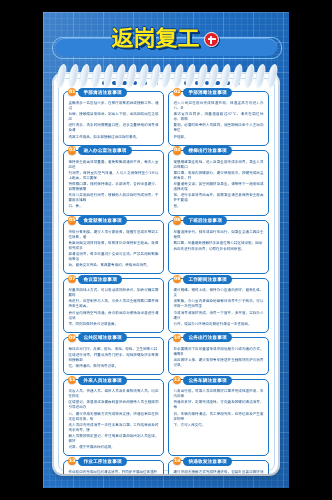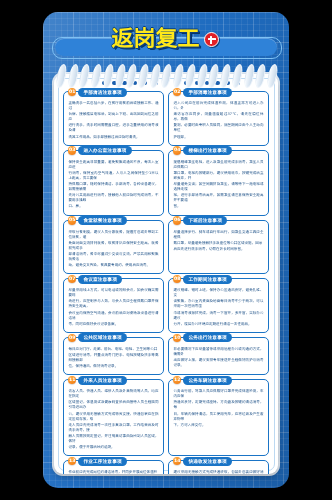--- a/index.html
+++ b/index.html
@@ -13,21 +13,20 @@
   .canvas{
     position:absolute;left:43px;top:12px;width:246px;height:476px;
     background-color:#1f6cc0;
     background-image:
       linear-gradient(to right, rgba(255,255,255,.13) 1px, transparent 1px),
       linear-gradient(to bottom, rgba(255,255,255,.13) 1px, transparent 1px),
       linear-gradient(to right, rgba(255,255,255,.07) 1px, transparent 1px),
       linear-gradient(to bottom, rgba(255,255,255,.07) 1px, transparent 1px);
     background-size:30px 30px,30px 30px,6px 6px,6px 6px;
     overflow:hidden;
-    border-radius:15px;
   }
   .canvas:after{
     content:"";position:absolute;inset:0;
     background:linear-gradient(105deg,rgba(255,255,255,.16) 0%,rgba(255,255,255,0) 45%,rgba(0,0,0,.14) 100%);
     pointer-events:none;
   }
 
   
   .header{position:absolute;left:0;top:0;width:246px;height:60px;z-index:6;}
   .title-pill{

